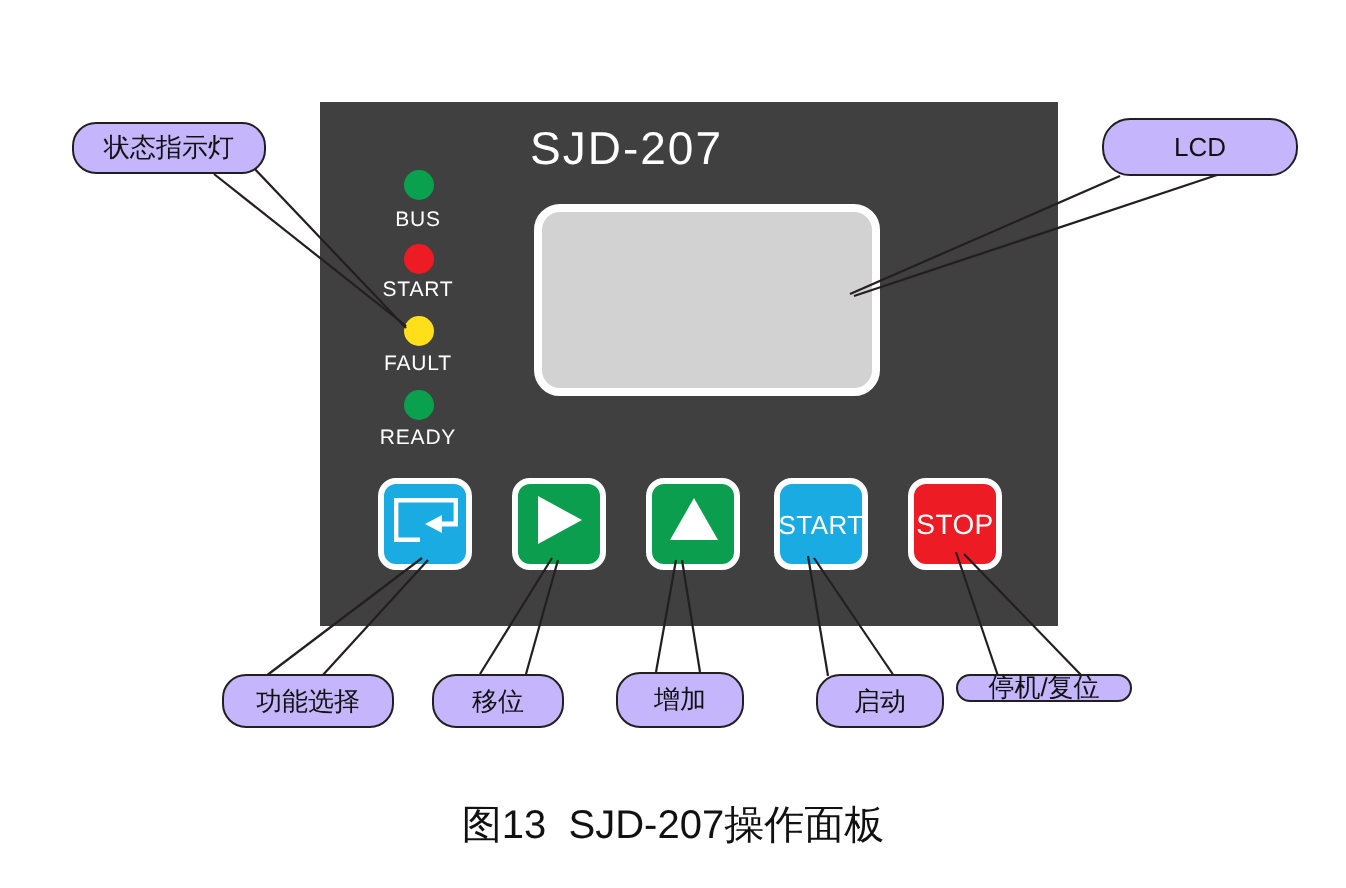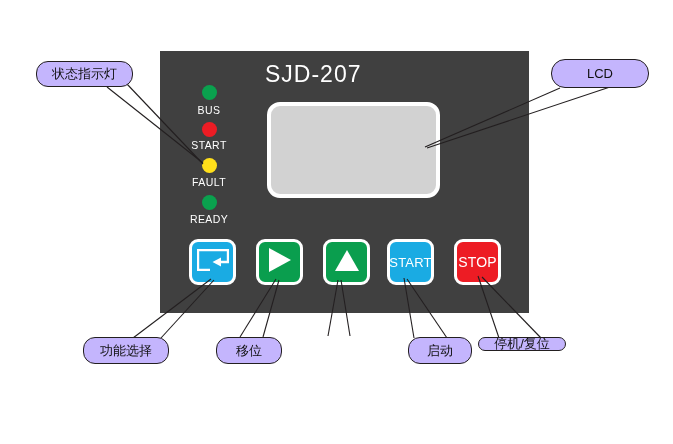--- a/index.html
+++ b/index.html
@@ -23,21 +23,21 @@
     border:3px solid #ffffff;border-radius:9px;display:flex;align-items:center;justify-content:center;
     color:#ffffff;}
   #btn-func{left:29px;} #btn-shift{left:96px;} #btn-inc{left:163px;}
   #btn-start{left:227px;font-size:13px;} #btn-stop{left:294px;font-size:14px;text-align:right;}
   .btn-text{letter-spacing:0.2px;}
   
   .bubble{position:absolute;background:#c4b5fd;border:1.4px solid #231f20;border-radius:12px;
     display:flex;align-items:center;justify-content:center;font-size:13px;color:#111;box-sizing:border-box;}
   #c-status{left:36px;top:61px;width:97px;height:26px;}
   #c-lcd{left:551px;top:59px;width:98px;height:29px;border-radius:14px;}
-  #c-func{left:83px;top:337px;width:86px;height:27px;}
+  #c-func{left:111px;top:337px;width:86px;height:27px;}
   #c-shift{left:216px;top:337px;width:66px;height:27px;}
   #c-inc{left:308px;top:336px;width:64px;height:28px;}
   #c-start{left:396px;top:337px;width:64px;height:27px;margin-left:12px;}
   #c-stop{left:478px;top:337px;width:88px;height:14px;}
   
   #leads{position:absolute;left:0;top:0;width:673px;height:444px;pointer-events:none;}
   #leads line{stroke:#231f20;stroke-width:1.1;}
   
   #caption{position:absolute;left:0;top:399px;width:673px;text-align:center;
     font-size:20px;color:#111;white-space:pre;}
@@ -105,16 +105,18 @@
     <line x1="414" y1="338" x2="404" y2="278"></line>
     <line x1="447" y1="338" x2="407" y2="279"></line>
     <line x1="499" y1="338" x2="478" y2="276"></line>
     <line x1="541" y1="338" x2="482" y2="277"></line>
   </svg>
 
   <div class="bubble" id="c-status">状态指示灯</div>
   <div class="bubble" id="c-lcd">LCD</div>
   <div class="bubble" id="c-func">功能选择</div>
   <div class="bubble" id="c-shift">移位</div>
+  <div class="bubble" id="c-inc">增加</div>
   <div class="bubble" id="c-start">启动</div>
   <div class="bubble" id="c-stop">停机/复位</div>
 
+  <div id="caption">图13  SJD-207操作面板</div>
 </div>
 
 </body></html>

